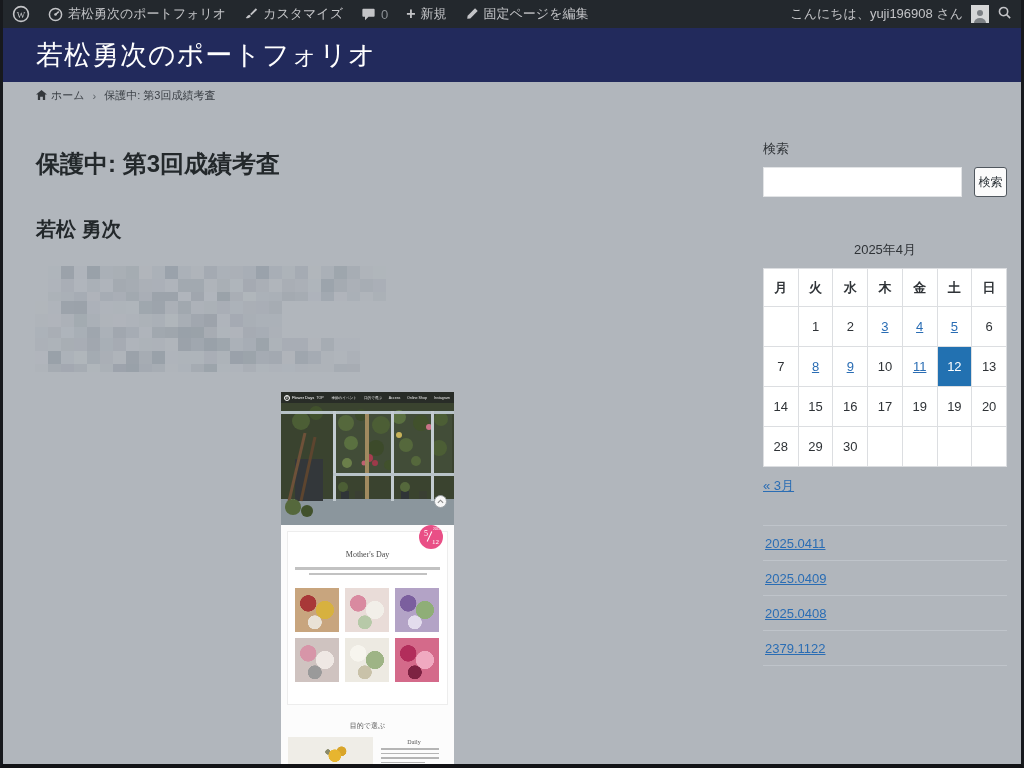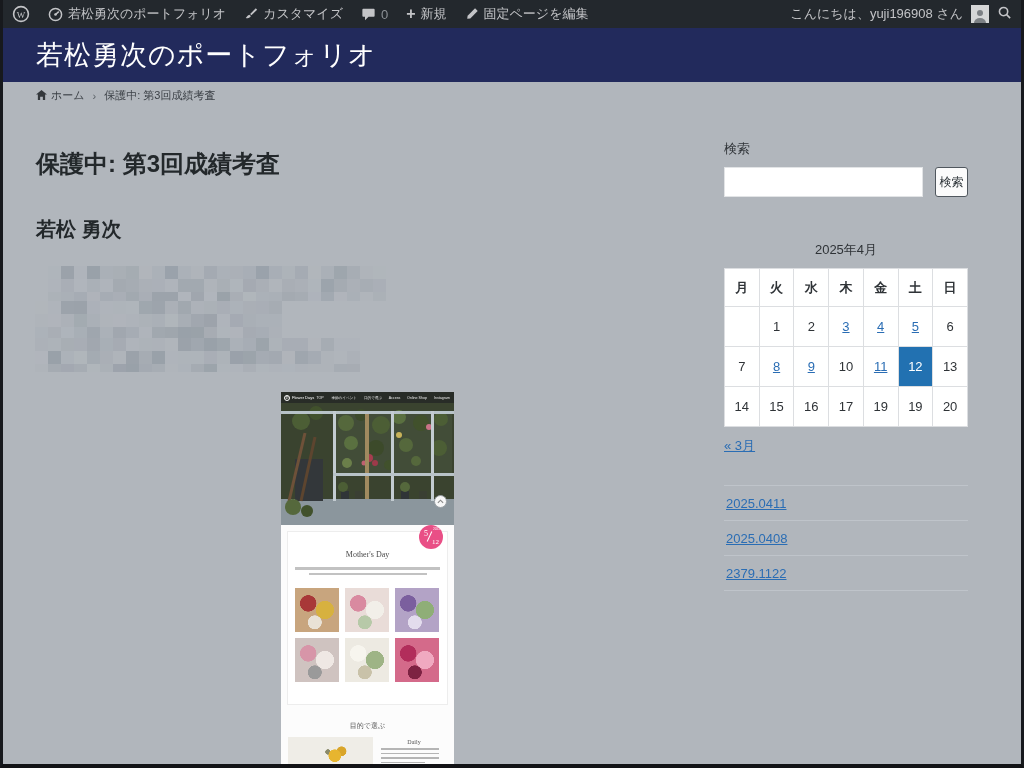--- a/index.html
+++ b/index.html
@@ -73,21 +73,21 @@
   .eb-photo { width:85px; height:34px;
     background: radial-gradient(circle at 55% 55%, #e7b52f 0 12%, rgba(0,0,0,0) 13%),
                 radial-gradient(circle at 63% 42%, #d9a52a 0 8%, rgba(0,0,0,0) 9%),
                 radial-gradient(circle at 47% 44%, #8a8a6a 0 5%, rgba(0,0,0,0) 6%),
                 #efede7; }
   .eb-text { flex:1; padding-top:2px; }
   .eb-title { text-align:center; font-family:"Liberation Serif", serif; font-size:6px; color:#555; }
   .eb-line { height:1.5px; background:#b5b5b5; margin-top:3px; }
 
   
-  .sidebar { position:absolute; left:724px; top:140px; width:244px; font-size:13px; color:#2f3337; }
+  .sidebar { position:absolute; left:763px; top:140px; width:244px; font-size:13px; color:#2f3337; }
   .search-label { margin-bottom:9px; }
   .search-row { display:flex; gap:12px; }
   .search-input { width:204px; height:30px; border:1px solid #e2e4e6; background:#fff; padding:0 6px; font-size:13px; }
   .search-button { width:34px; height:30px; background:#fbfbfb; border:1px solid #50575e; border-radius:3px;
     font-size:12px; color:#2c3338; cursor:pointer; padding:0; }
   .cal-caption { margin-top:44px; text-align:center; }
   .calendar { margin-top:9px; width:244px; border-collapse:collapse; background:#fff; }
   .calendar th { border:1px solid #dcdee1; height:38px; font-size:13px; font-weight:bold; text-align:center; }
   .calendar td { border:1px solid #dcdee1; height:40px; width:34px; text-align:center; font-size:13px; color:#2f3337; }
   .cal-link { color:#2a6db4; text-decoration:underline; cursor:pointer; }
@@ -541,24 +541,34 @@
           </tr>
           <tr>
             <td>14</td>
             <td>15</td>
             <td>16</td>
             <td>17</td>
             <td>19</td>
             <td>19</td>
             <td>20</td>
           </tr>
+          <tr>
+            <td>28</td>
+            <td>29</td>
+            <td>30</td>
+            <td></td>
+            <td></td>
+            <td></td>
+            <td></td>
+          </tr>
         </tbody>
     </table>
     <a class="prev-month">« 3月</a>
     <ul class="posts">
         <li><a class="post-link">2025.0411</a></li>
+        <li><a class="post-link">2025.0409</a></li>
         <li><a class="post-link">2025.0408</a></li>
         <li><a class="post-link">2379.1122</a></li>
       </ul>
   </div>
 
   <div class="frame"></div>
 </div>
 
 </body></html>

